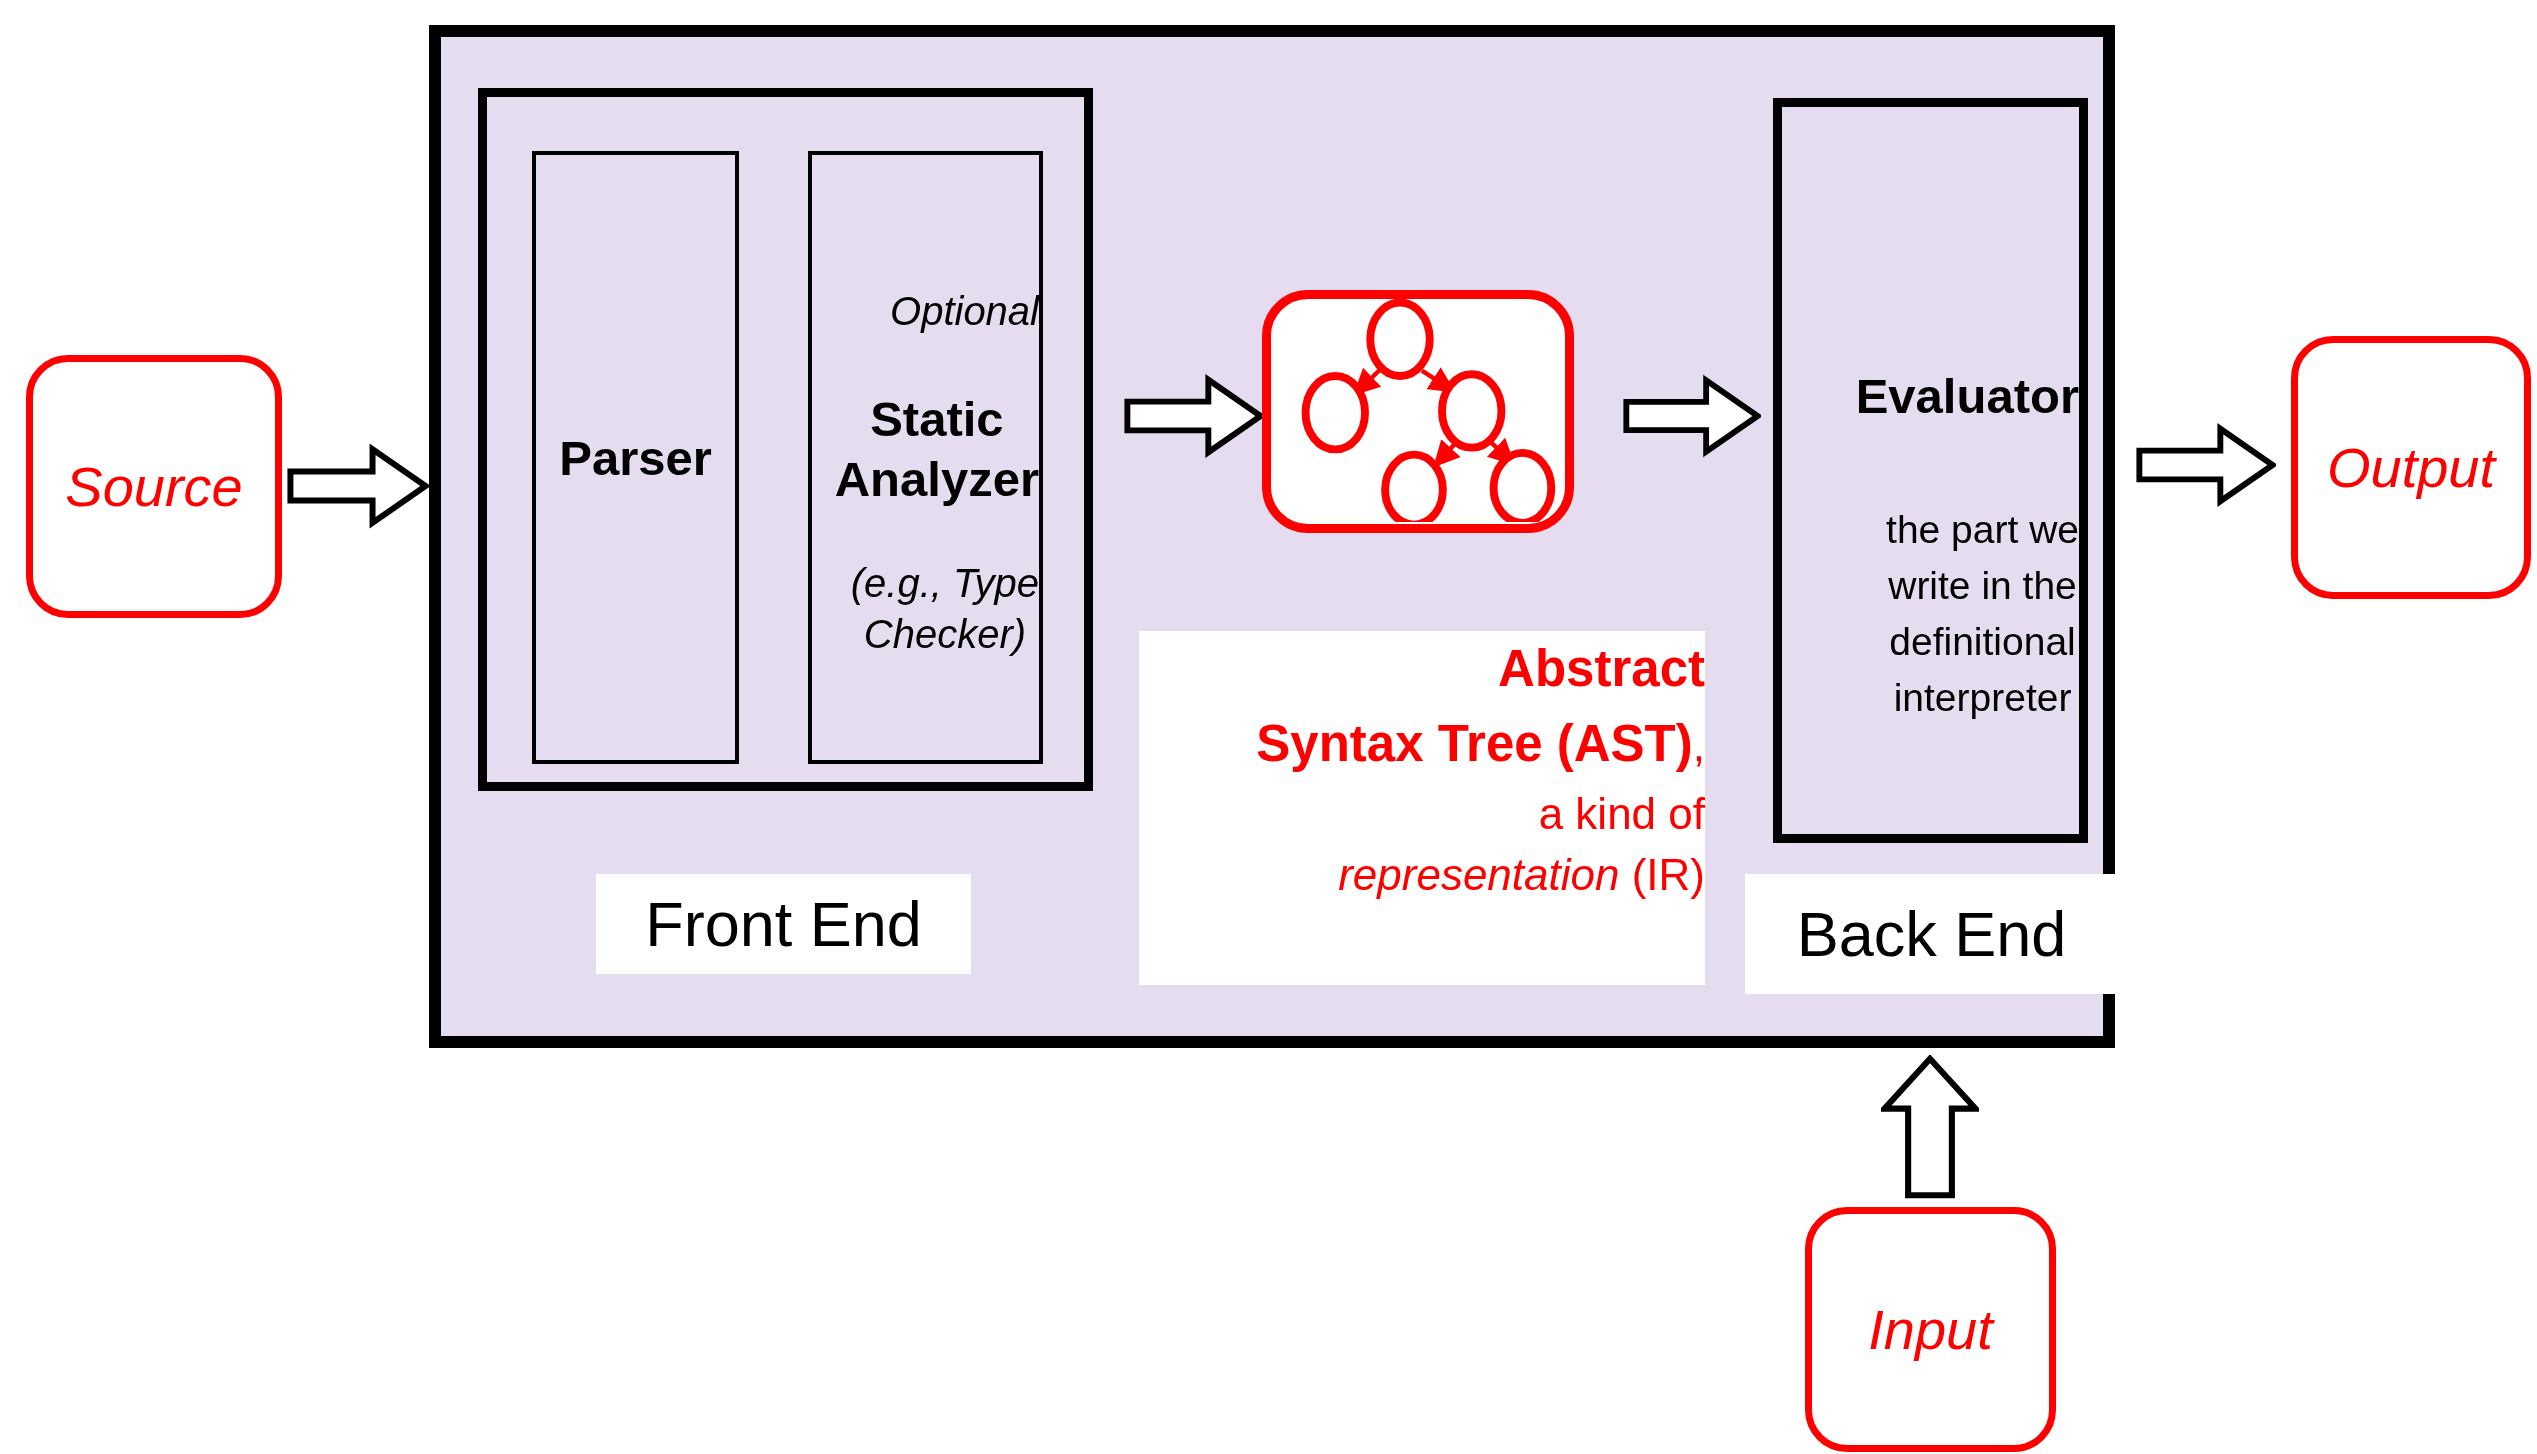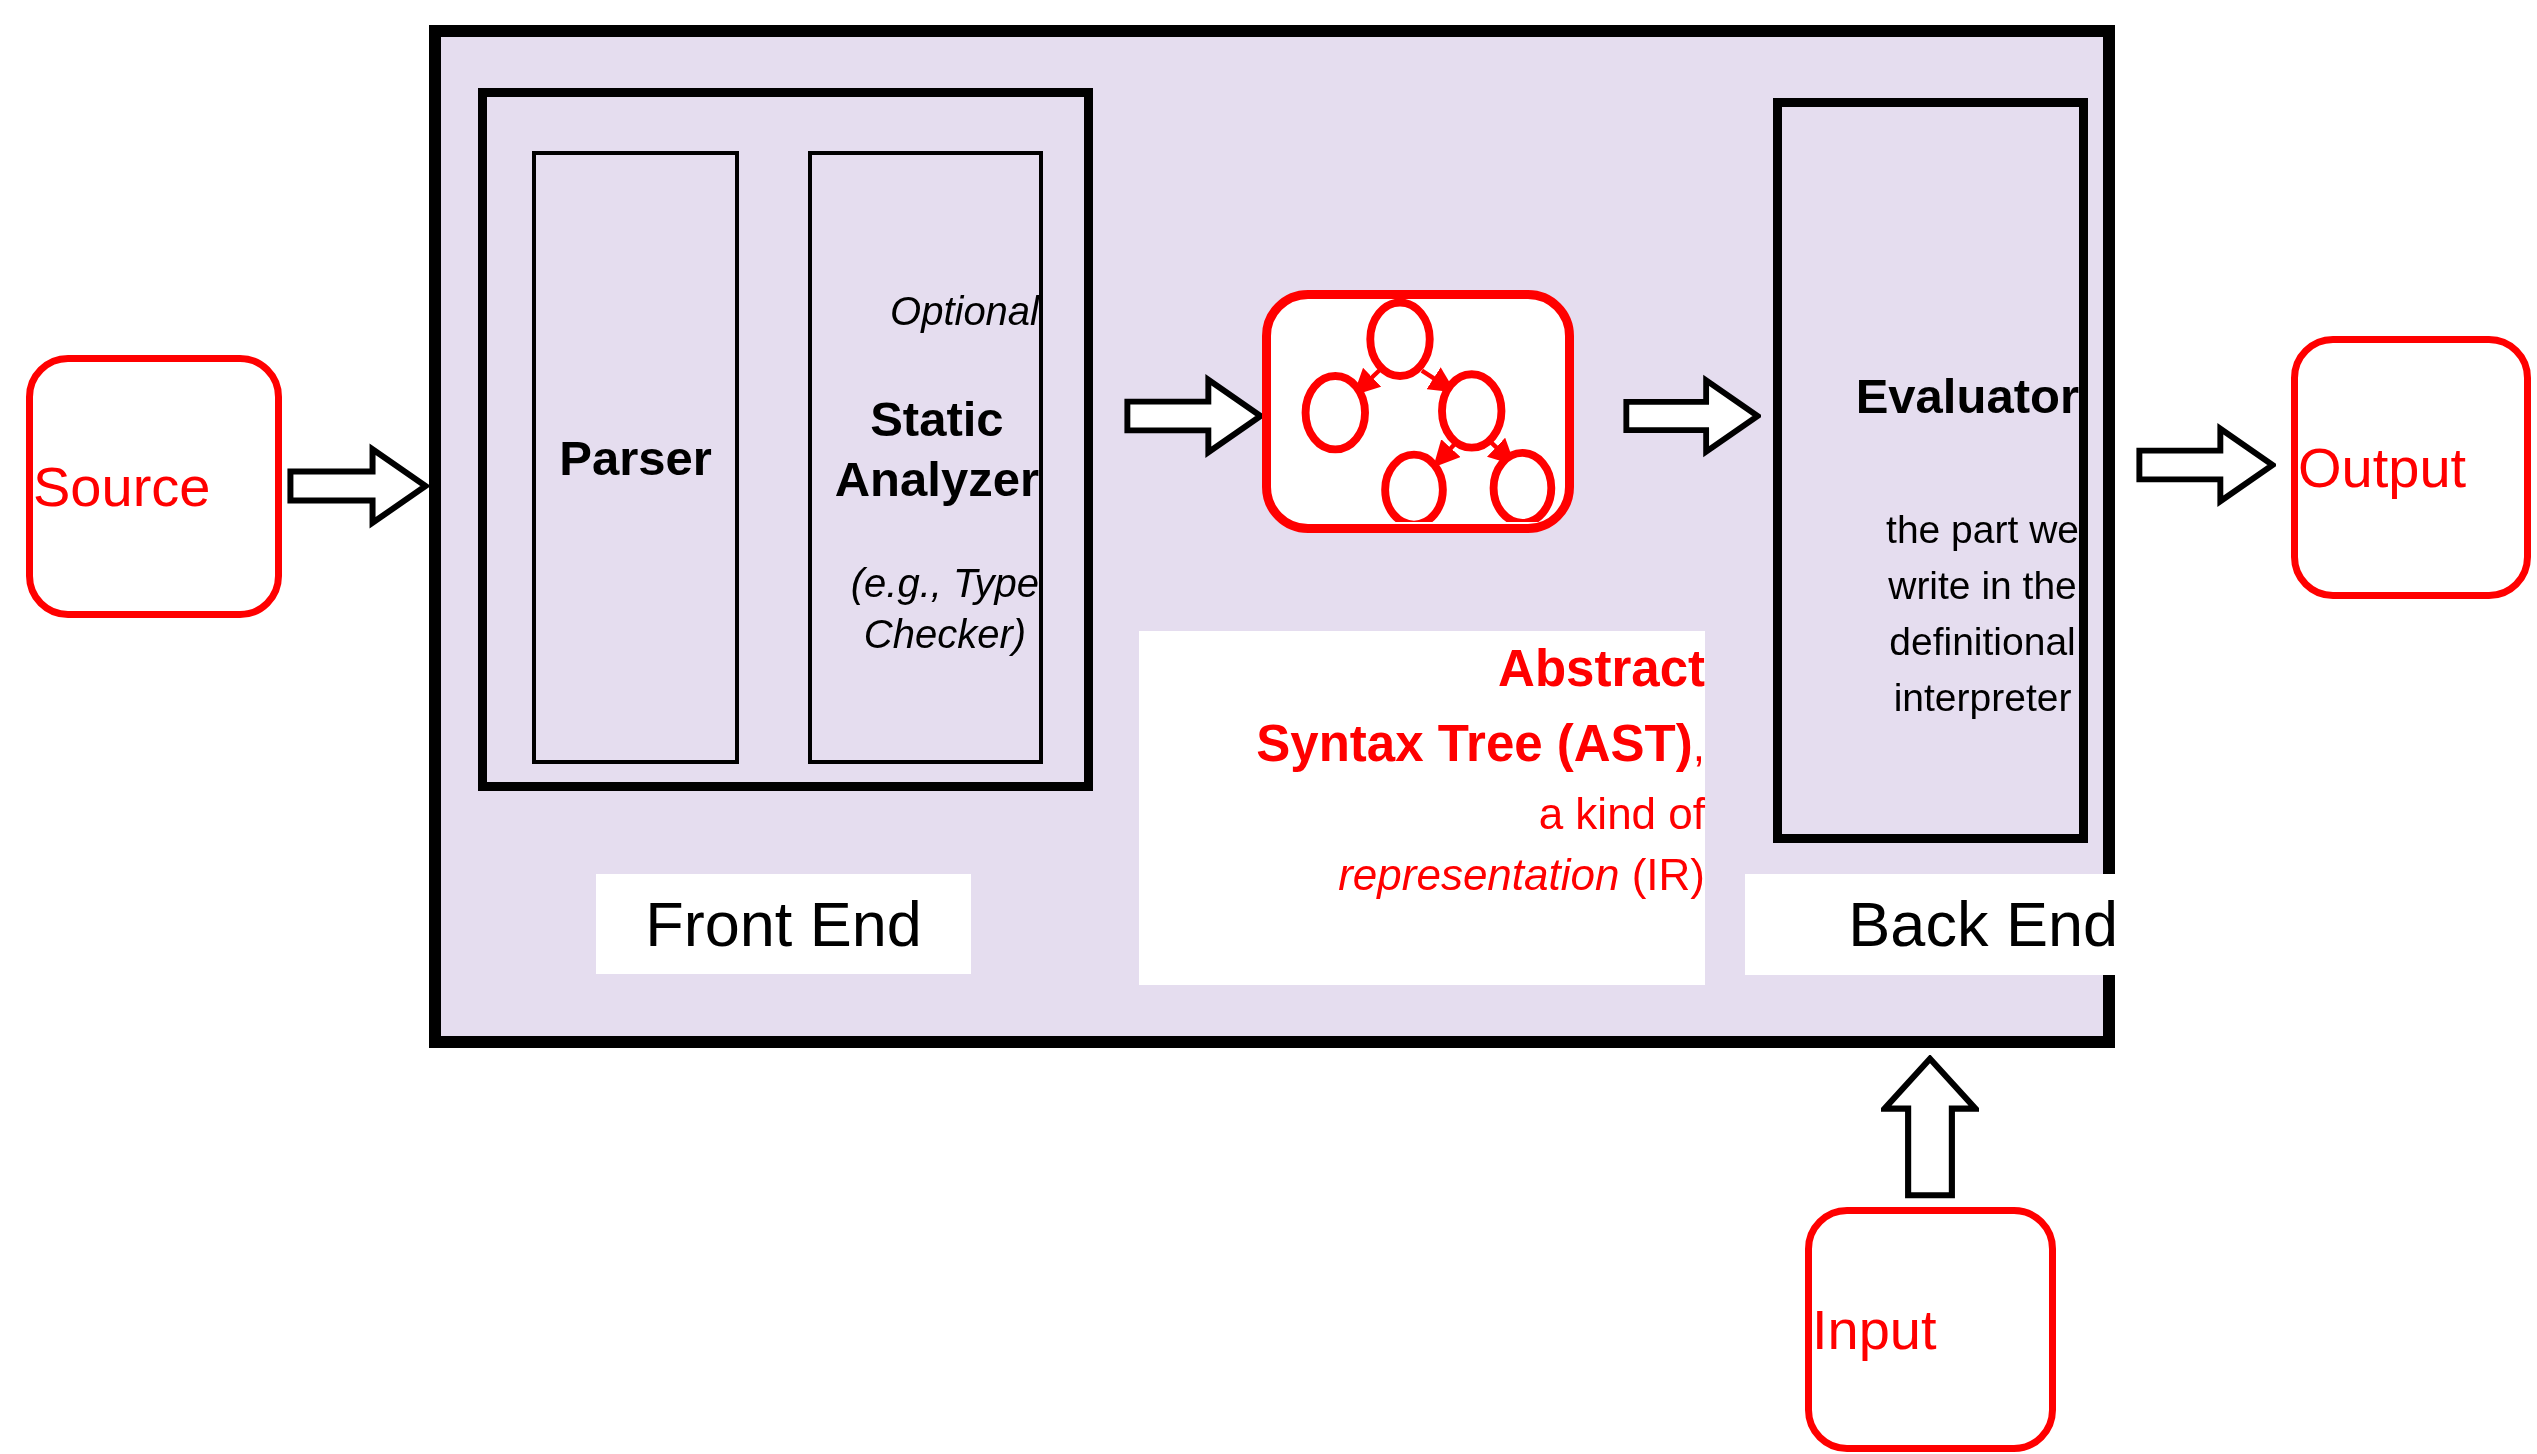--- a/index.html
+++ b/index.html
@@ -19,23 +19,23 @@
     border:12.3px solid var(--c-black,#000000);
   }
   .inner-box{border:9.6px solid var(--c-black,#000000);}
   .thin-box{border:4.4px solid var(--c-black,#000000);}
 
   
   .red-node{
     background:var(--c-white,#ffffff);
     border:7px solid var(--c-red,#ff0000);
     border-radius:42px;
-    display:flex;align-items:center;
+    display:flex;align-items:center;justify-content:center;
     color:var(--c-red,#ff0000);
-    font-size:56px;line-height:1;
+    font-size:56px;line-height:1;font-style:italic;
   }
 
   
   .white-label{
     background:var(--c-white,#ffffff);
     display:flex;align-items:center;justify-content:center;
     color:var(--c-black,#000000);
     font-size:63px;line-height:1;
   }
 
@@ -154,21 +154,21 @@
   <div class="abs inner-box center-col eval-stack" style="left:1773px;top:98px;width:315px;height:745px;">
     <div class="eval-title">Evaluator</div>
     <div class="eval-note">
       <span>the part we</span>
       <span>write in the</span>
       <span>definitional</span>
       <span>interpreter</span>
     </div>
   </div>
 
-  <div class="abs white-label" style="left:1745px;top:874px;width:373px;height:101px;justify-content:flex-end;">
+  <div class="abs white-label" style="left:1745px;top:874px;width:373px;height:120px;">
     <span>Back End</span>
   </div>
 
   <svg class="abs" style="left:2136px;top:422px;" width="140" height="86" viewBox="0 0 166 100">
     <polygon class="arrow-shape" points="4,33 100,33 100,7 162,50 100,93 100,67 4,67"></polygon>
   </svg>
 
   <div class="abs red-node" style="left:2291px;top:336px;width:240px;height:263px;">
     <span>Output</span>
   </div>

